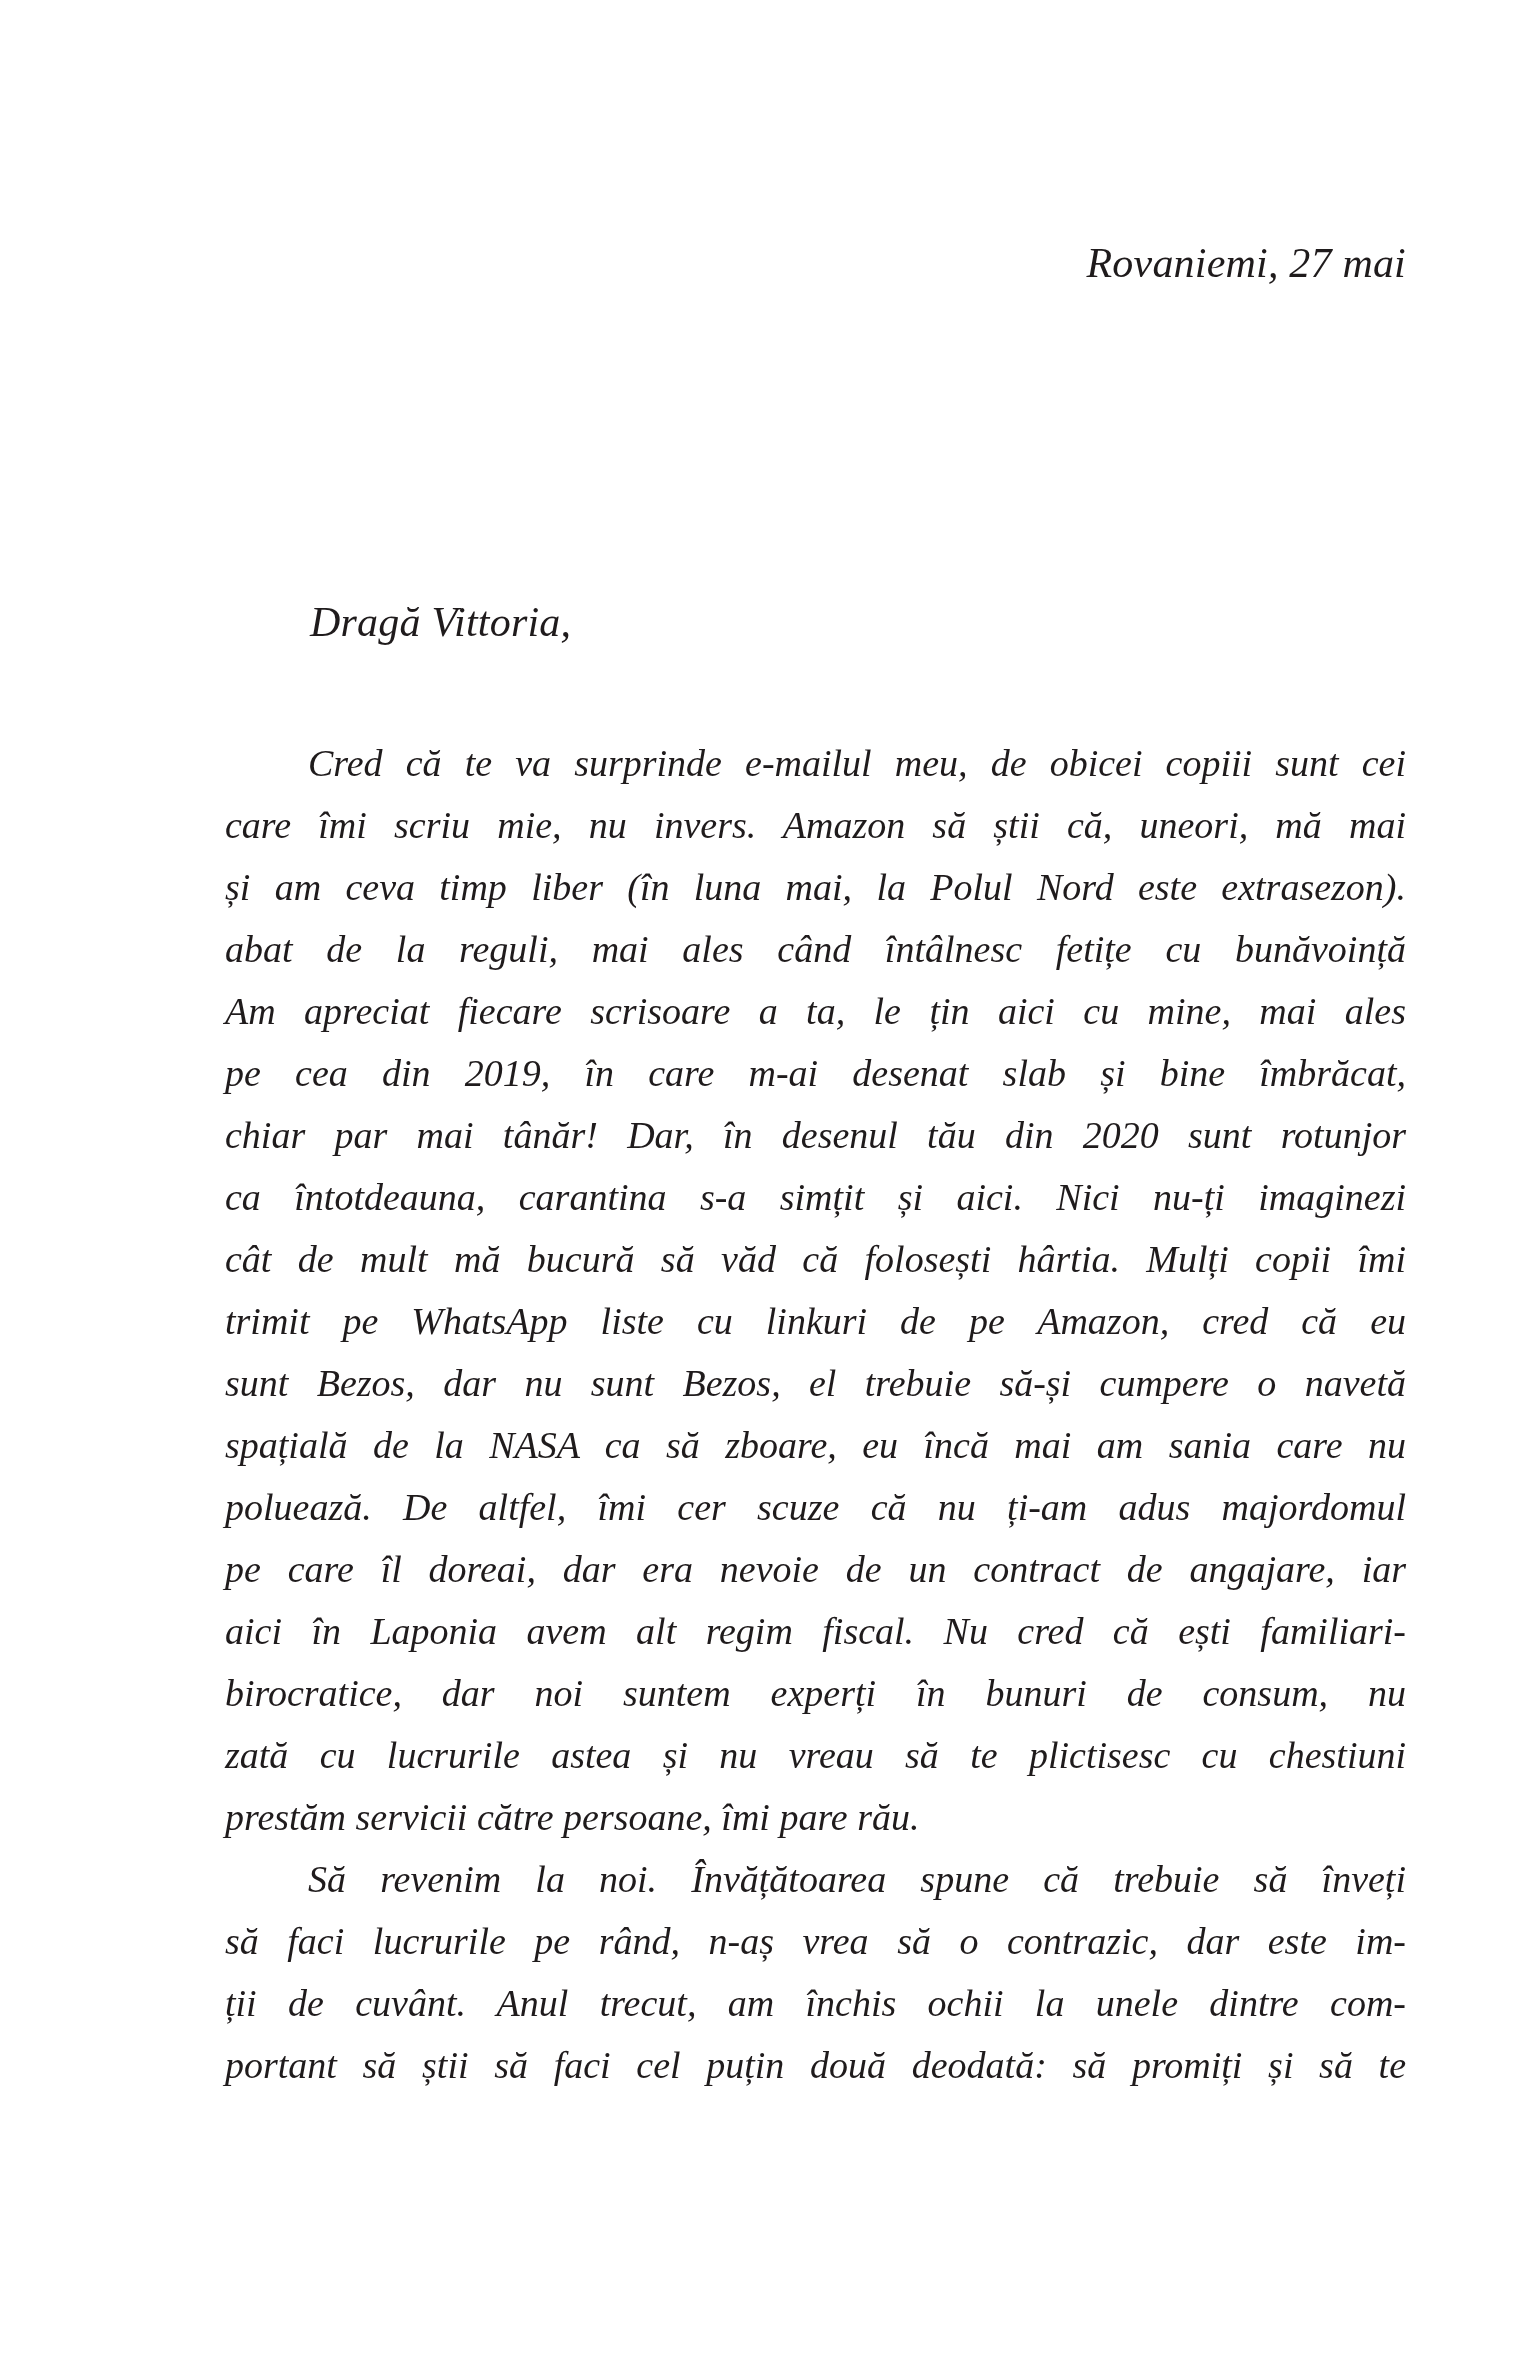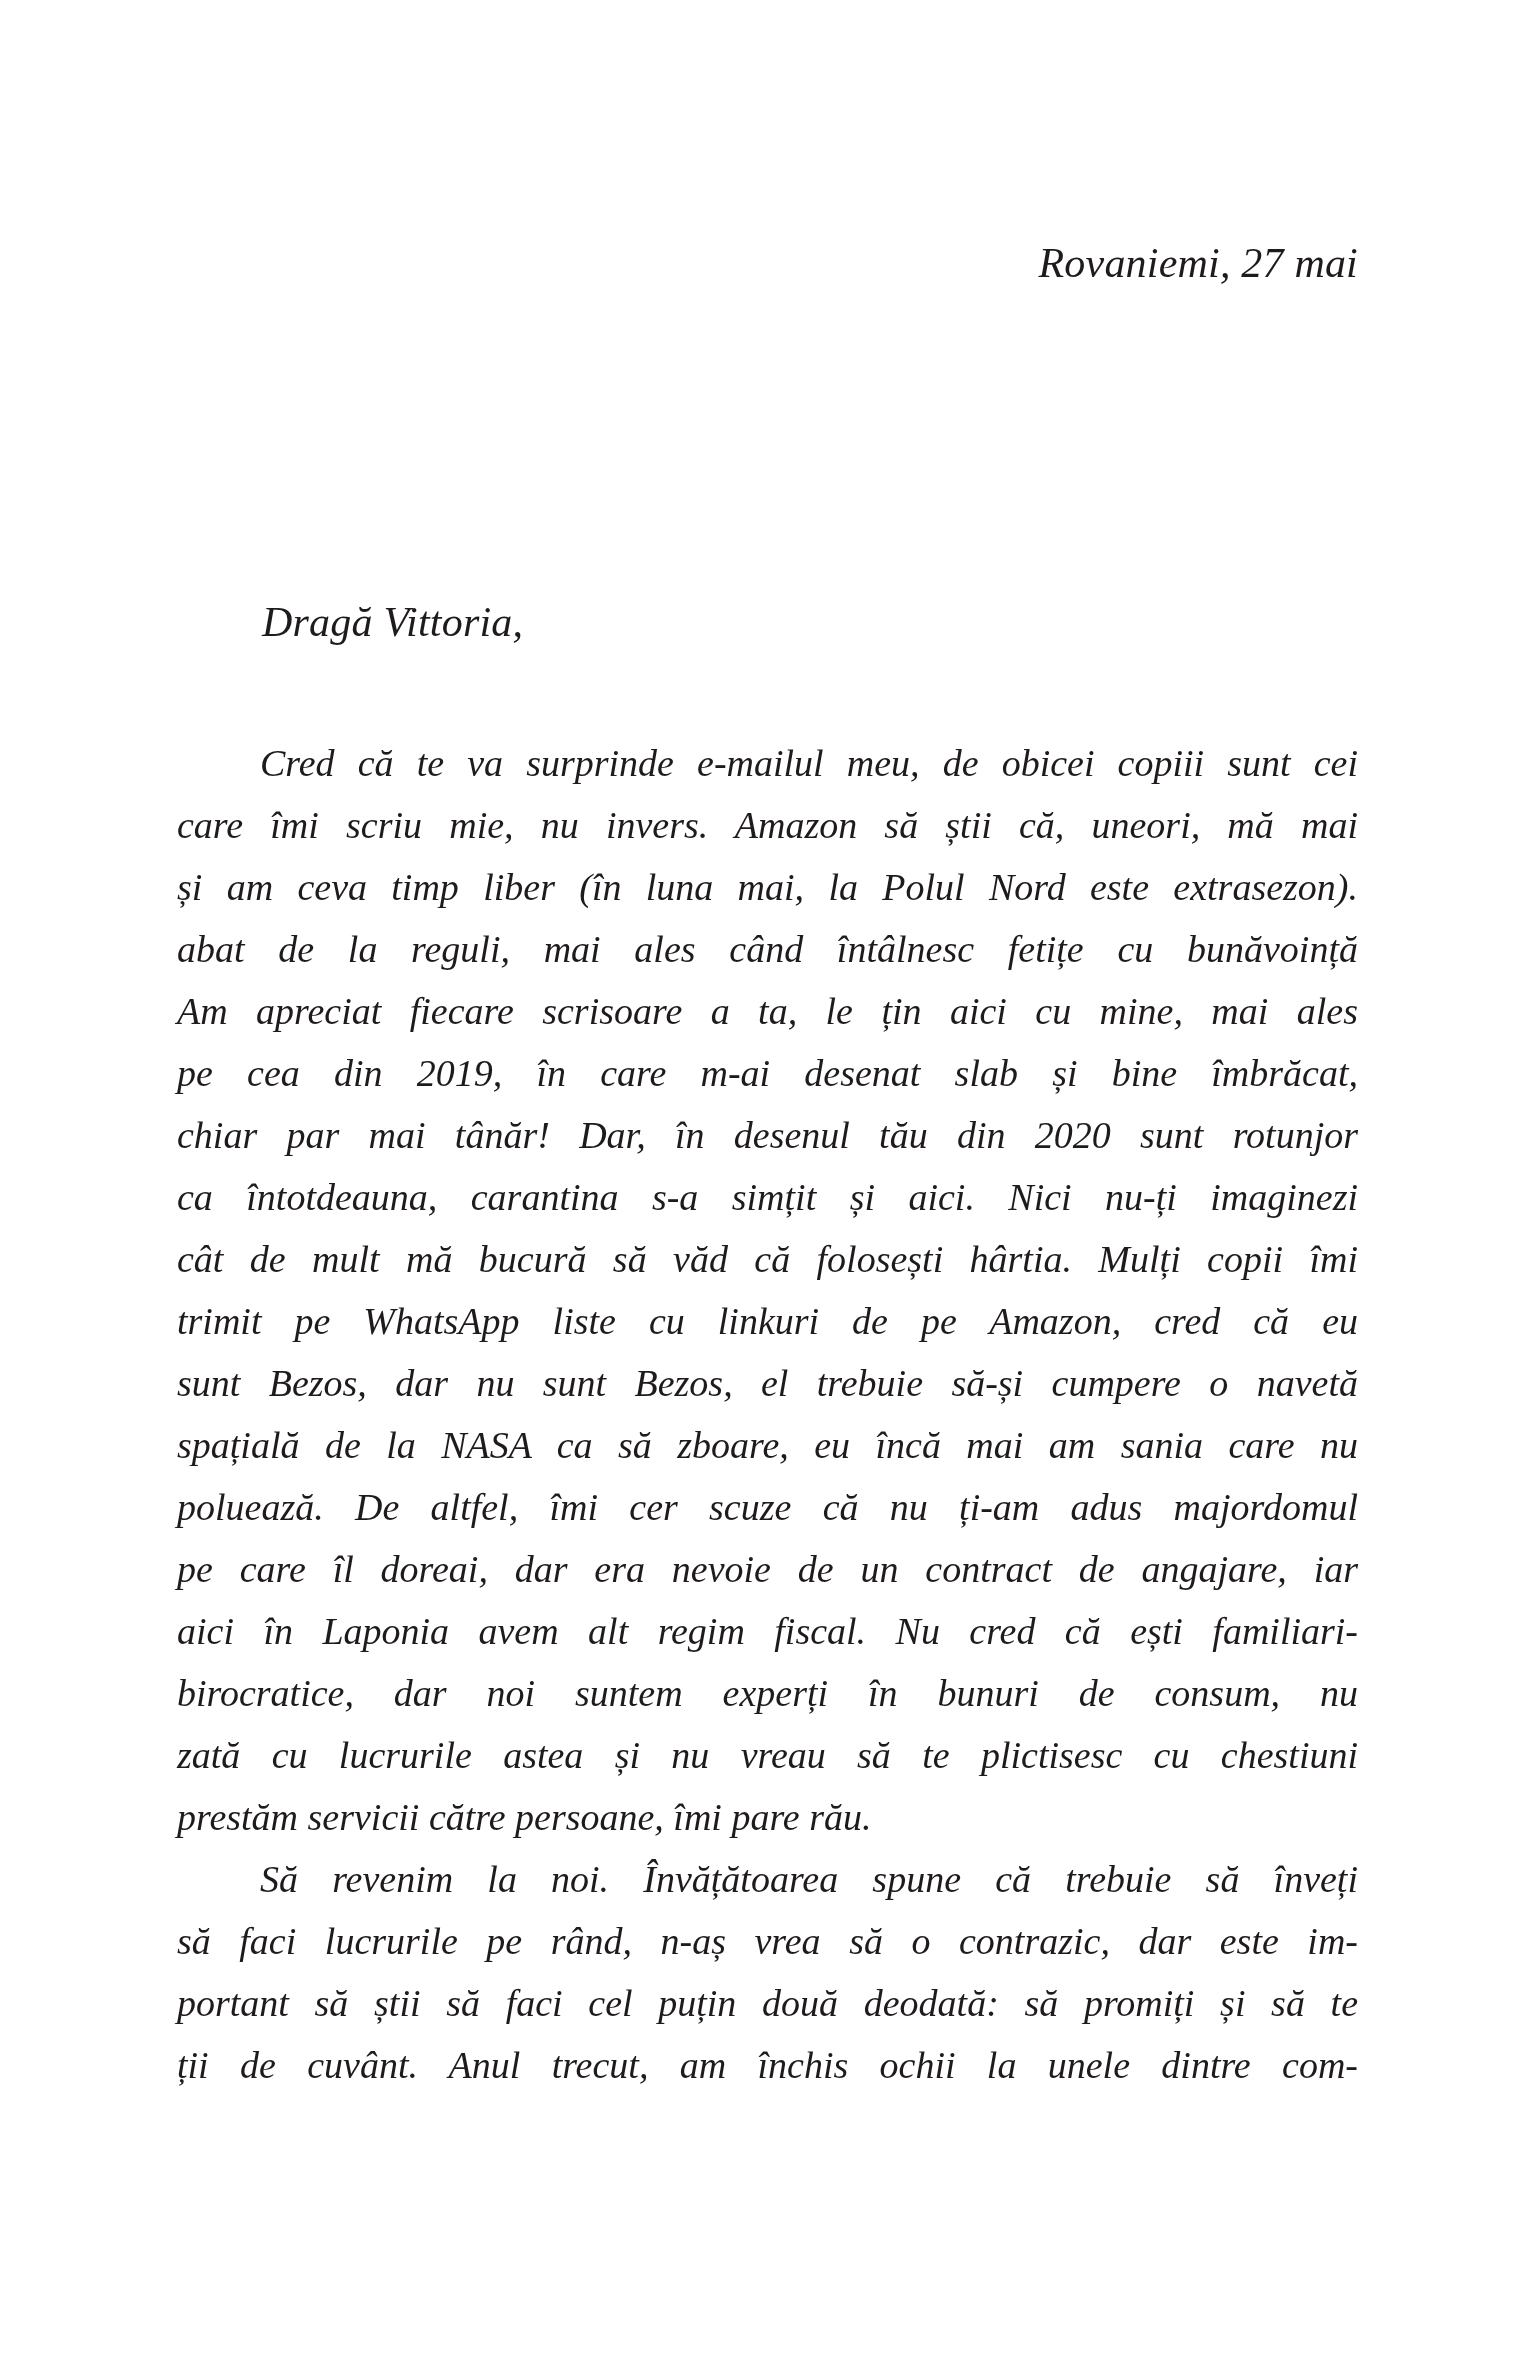--- a/index.html
+++ b/index.html
@@ -10,20 +10,21 @@
   .page {
     position: relative;
     width: 1479px;
     height: 2362px;
     background: #ffffff;
     overflow: hidden;
     font-family: "Liberation Serif", "DejaVu Serif", serif;
     font-style: italic;
     font-weight: normal;
     color: #1f1b1c;
+    margin-left: 48px;
     -webkit-font-smoothing: antialiased;
   }
   .dateline {
     position: absolute;
     top: 242px;
     left: 177px;
     width: 1181px;
     font-size: 42px;
     line-height: 42px;
     text-align: right;
@@ -79,16 +80,16 @@
       <div class="line">sunt Bezos, dar nu sunt Bezos, el trebuie să-și cumpere o navetă</div>
       <div class="line">spațială de la NASA ca să zboare, eu încă mai am sania care nu</div>
       <div class="line">poluează. De altfel, îmi cer scuze că nu ți-am adus majordomul</div>
       <div class="line">pe care îl doreai, dar era nevoie de un contract de angajare, iar</div>
       <div class="line">aici în Laponia avem alt regim fiscal. Nu cred că ești familiari-</div>
       <div class="line">birocratice, dar noi suntem experți în bunuri de consum, nu</div>
       <div class="line">zată cu lucrurile astea și nu vreau să te plictisesc cu chestiuni</div>
       <div class="line para-end">prestăm servicii către persoane, îmi pare rău.</div>
       <div class="line first">Să revenim la noi. Învățătoarea spune că trebuie să înveți</div>
       <div class="line">să faci lucrurile pe rând, n-aș vrea să o contrazic, dar este im-</div>
+      <div class="line">ții de cuvânt. Anul trecut, am închis ochii la unele dintre com-</div>
       <div class="line">portant să știi să faci cel puțin două deodată: să promiți și să te</div>
-      <div class="line">ții de cuvânt. Anul trecut, am închis ochii la unele dintre com-</div>
     </div>
 </div>
 
 </body></html>

